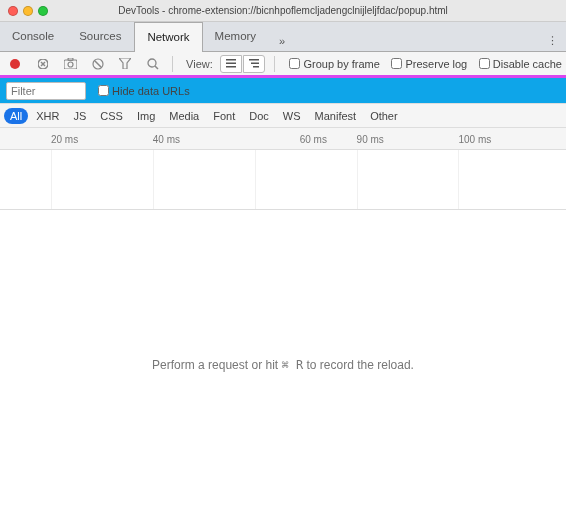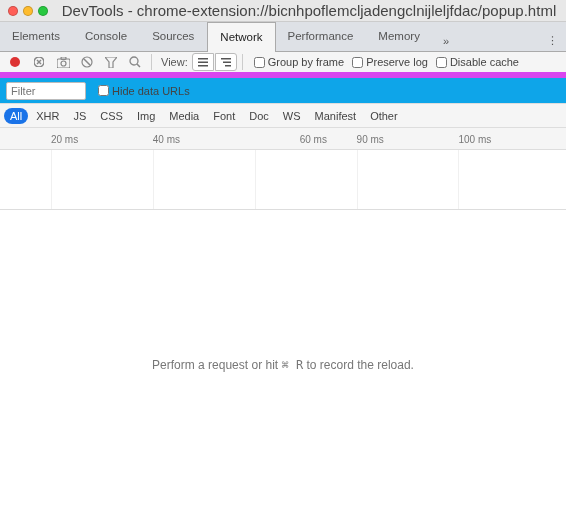--- a/index.html
+++ b/index.html
@@ -34,24 +34,23 @@
       border-radius: 50%;
       border: 1px solid rgba(0,0,0,0.2);
     }
     .tl-close { background: #ff5f57; }
     .tl-min { background: #febc2e; }
     .tl-max { background: #28c840; }
     .title-bar-text {
       position: absolute;
       left: 50%;
       transform: translateX(-50%);
-      font-size: 15px;
+      font-size: 10px;
       color: #444;
       white-space: nowrap;
-      margin-left: 26px;
     }
 
     
     .tab-bar {
       background: #dee1e6;
       height: 30px;
       display: flex;
       align-items: flex-end;
       border-bottom: 1px solid #aaa;
     }
@@ -93,21 +92,22 @@
     }
 
     
     .toolbar1 {
       background: #f5f5f5;
       height: 26px;
       display: flex;
       align-items: center;
       padding: 0 4px;
       gap: 2px;
-      border-bottom: 6px solid #d946ef;
+      border-bottom: 3px solid #d946ef;
+      justify-content: space-between;
     }
     .icon-btn {
       width: 22px; height: 22px;
       border-radius: 3px;
       display: flex; align-items: center; justify-content: center;
       cursor: pointer;
       color: #555;
       font-size: 13px;
     }
     .icon-btn.record { color: #d33; }
@@ -260,33 +260,27 @@
   <div class="traffic-lights">
     <div class="traffic-light tl-close"></div>
     <div class="traffic-light tl-min"></div>
     <div class="traffic-light tl-max"></div>
   </div>
   <span class="title-bar-text">DevTools - chrome-extension://bicnhpoflemcljadengclnijleljfdac/popup.html</span>
 </div>
 
 <div class="tab-bar">
   <div class="tab">
-    <span>Elements</span>
-  </div>
-  <div class="tab">
     <span>Console</span>
   </div>
   <div class="tab">
     <span>Sources</span>
   </div>
   <div class="tab active">
     <span>Network</span>
-  </div>
-  <div class="tab">
-    <span>Performance</span>
   </div>
   <div class="tab">
     <span>Memory</span>
   </div>
   <div class="tab-more">
     <span>»</span>
   </div>
   <div class="tab-settings">
     <span>⋮</span>
   </div>

